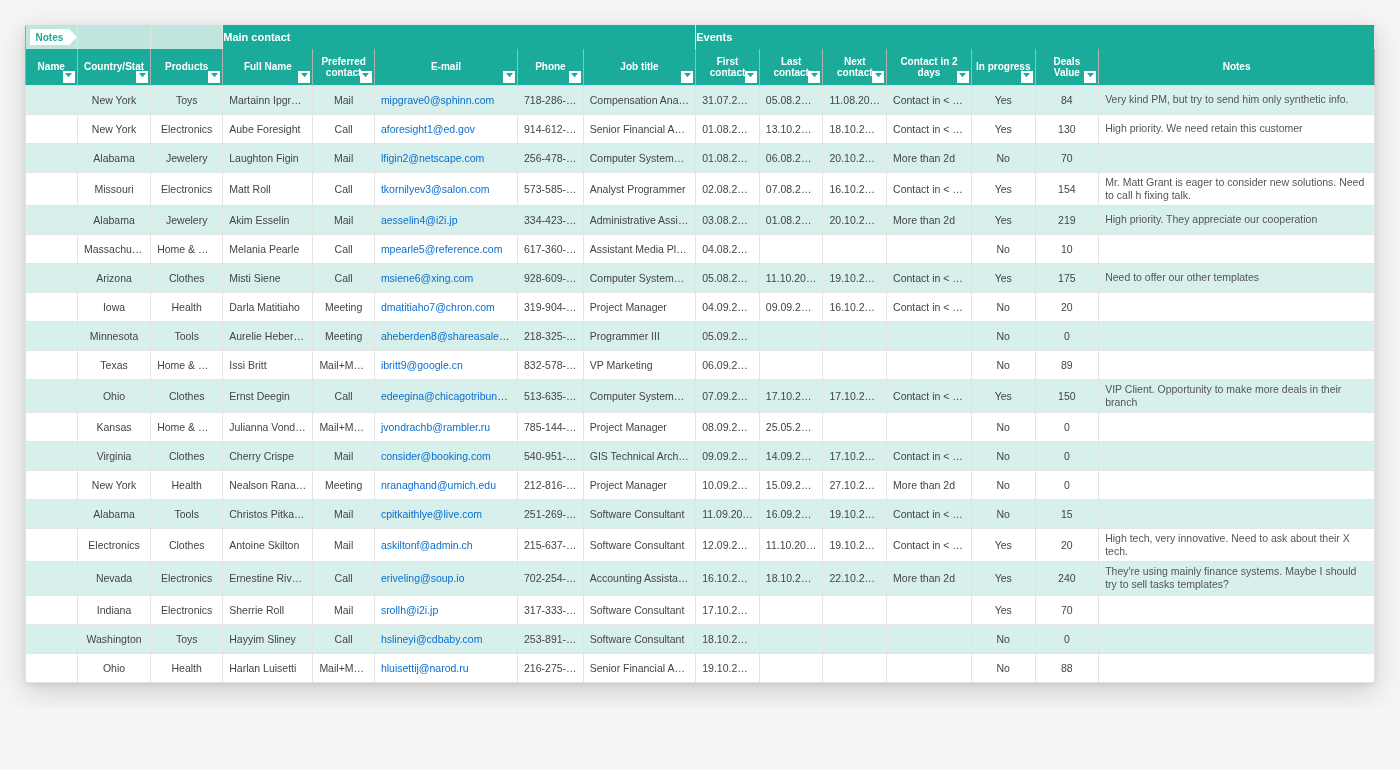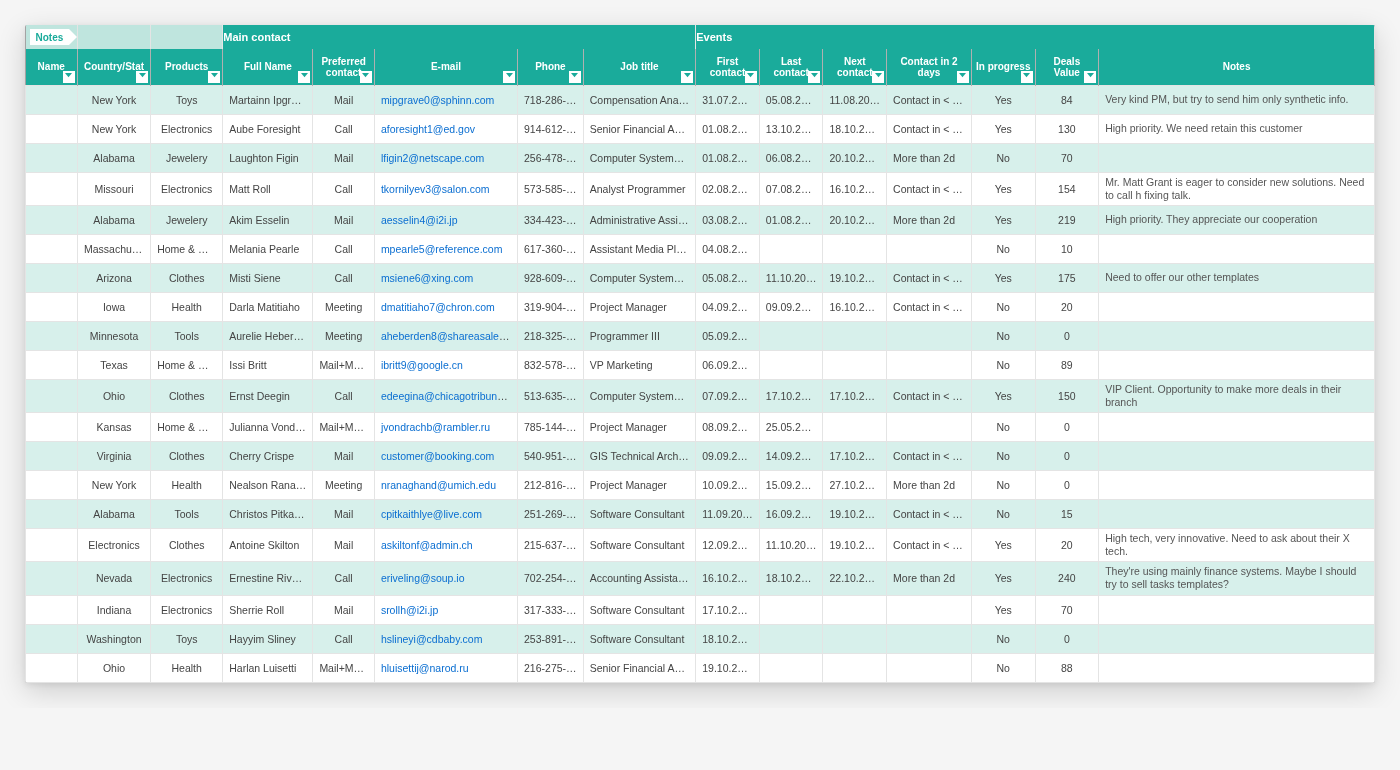--- a/index.html
+++ b/index.html
@@ -436,21 +436,21 @@
           <td class="center">No</td>
           <td class="center">0</td>
           <td class="notes left"></td>
         </tr>
         <tr class="odd">
           <td class="name left"><a href="#">Shuffletag</a></td>
           <td class="center">Virginia</td>
           <td class="center">Clothes</td>
           <td class="left">Cherry Crispe</td>
           <td class="center">Mail</td>
-          <td class="email left"><a href="#">customer@booking.com</a></td>
+          <td class="email left"><a href="#">consider@booking.com</a></td>
           <td class="center">540-951-3721</td>
           <td class="left">GIS Technical Architect</td>
           <td class="center">09.09.2019</td>
           <td class="center">14.09.2019</td>
           <td class="center">17.10.2019</td>
           <td class="left">Contact in &lt; 2 d</td>
           <td class="center">No</td>
           <td class="center">0</td>
           <td class="notes left"></td>
         </tr>

